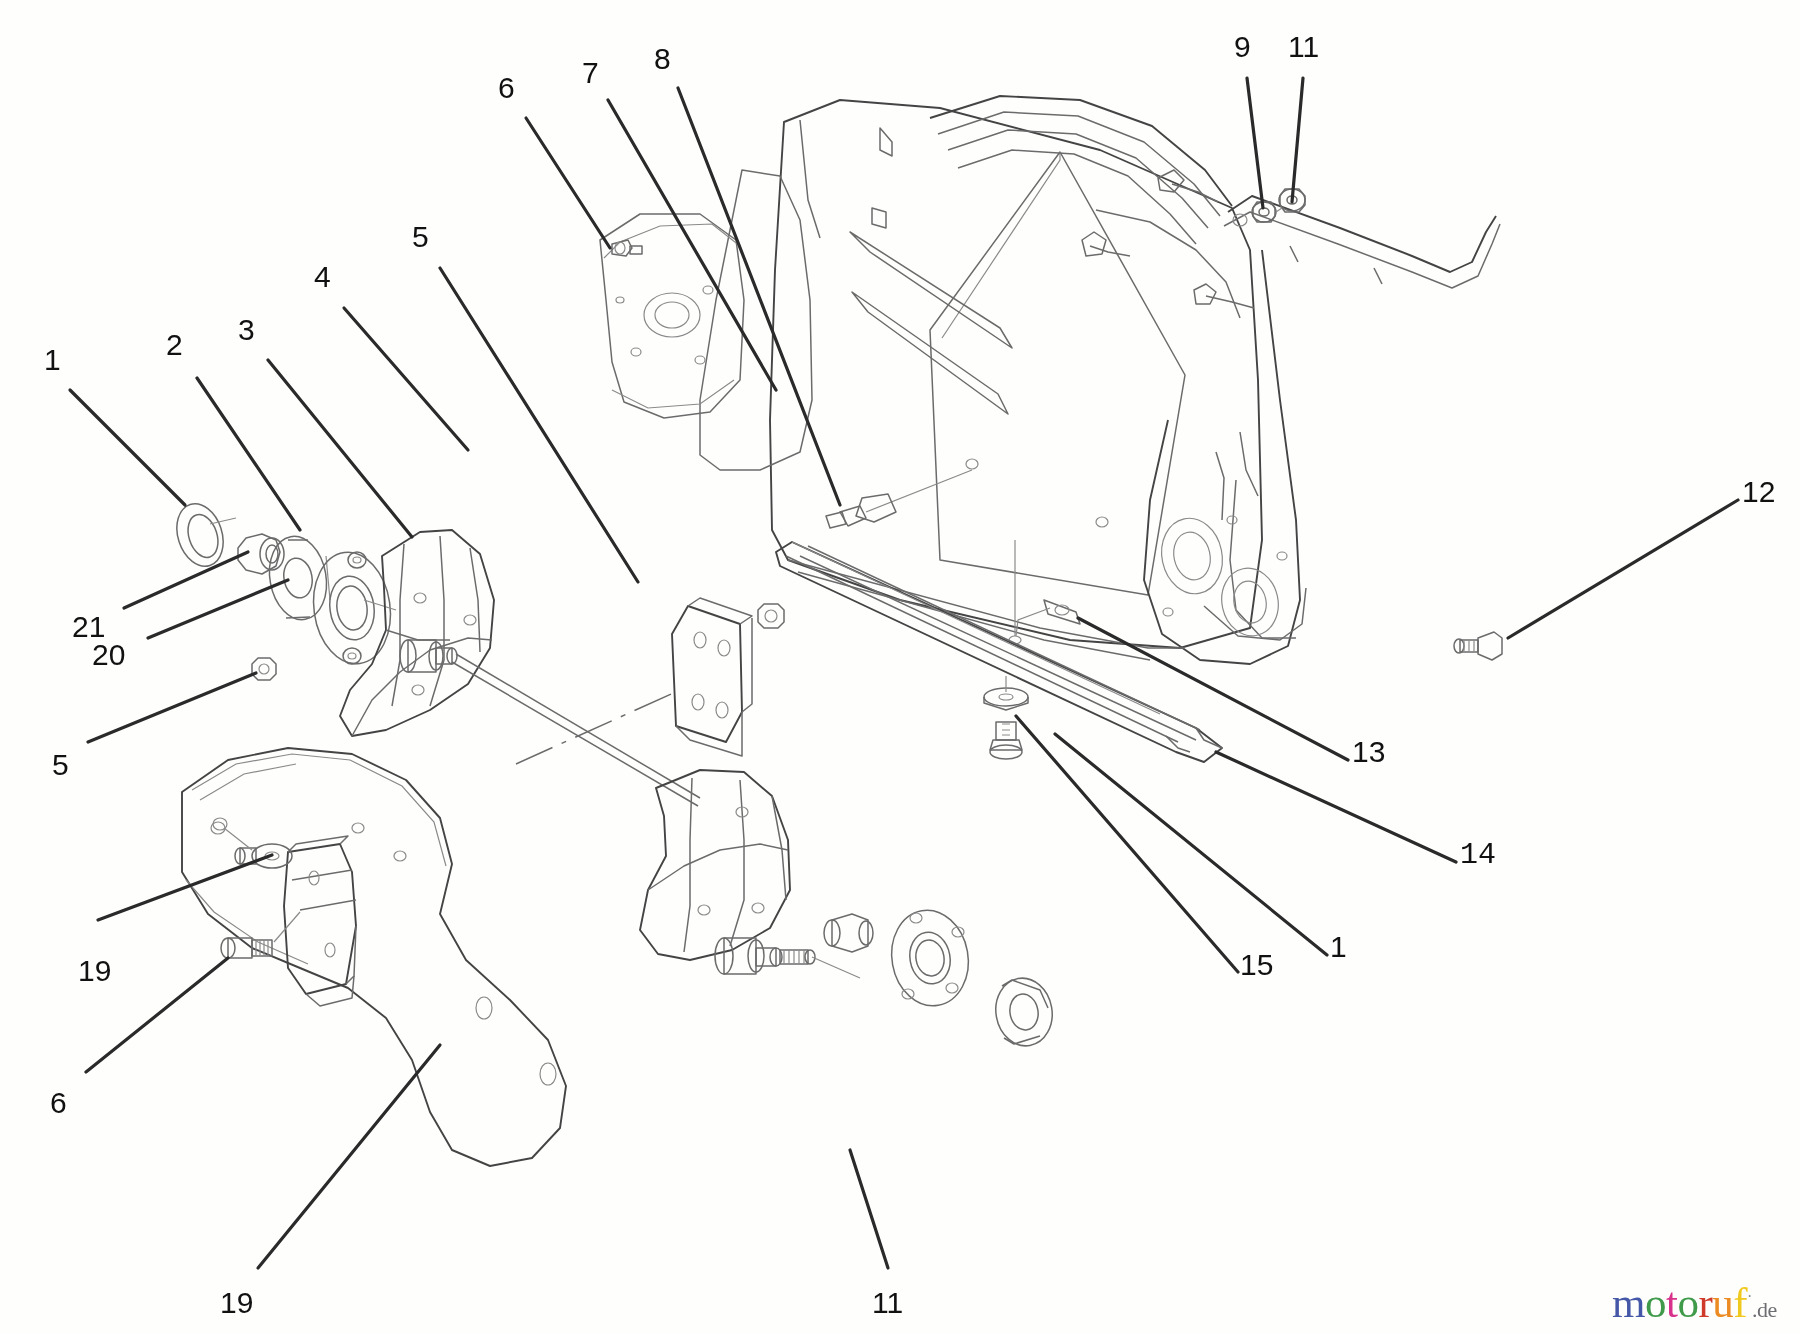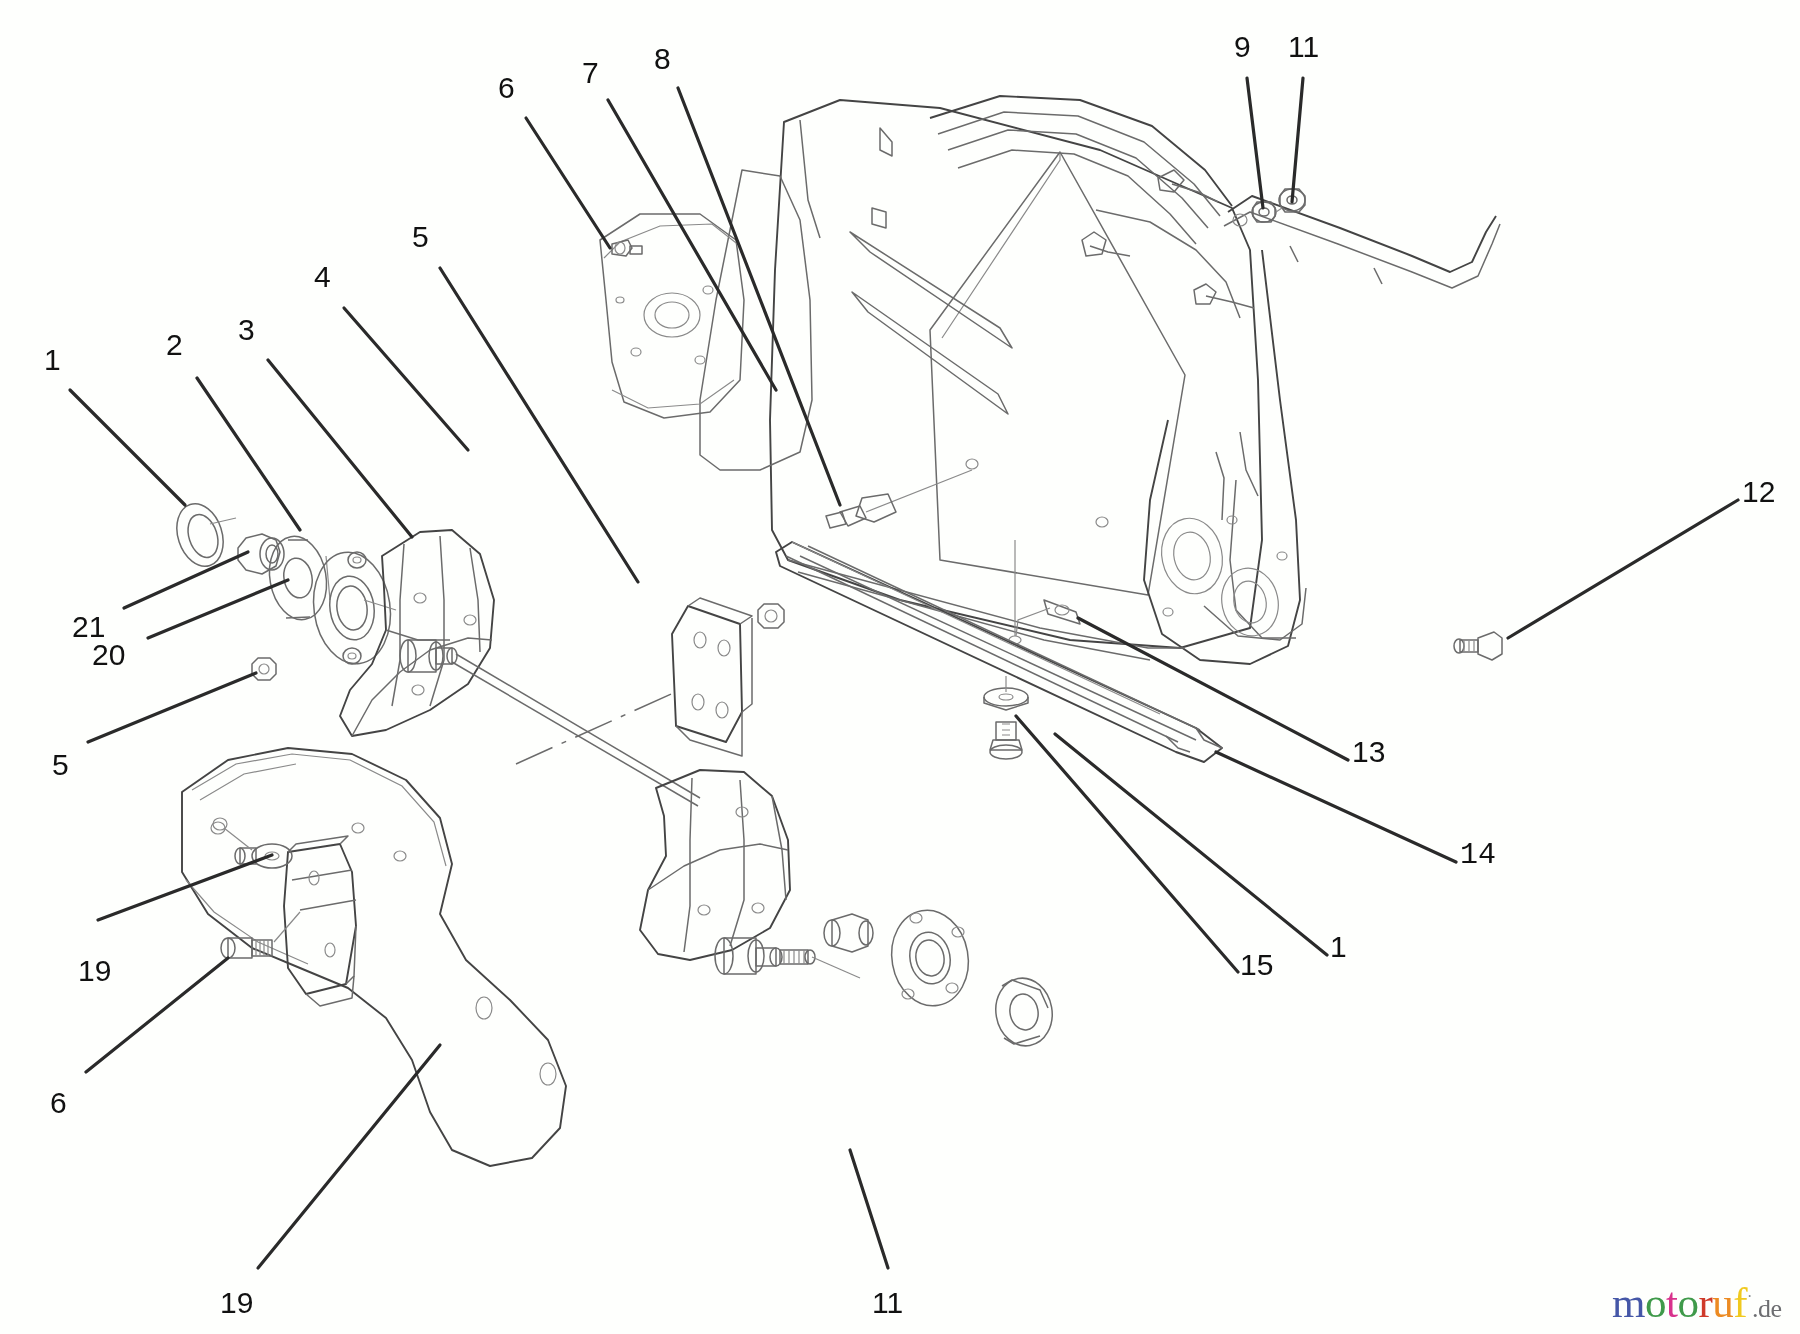--- a/index.html
+++ b/index.html
@@ -36,21 +36,21 @@
     left: 1612px;
     top: 1278px;
     font-family: "Liberation Serif", serif;
     font-size: 43px;
     letter-spacing: -0.5px;
     white-space: nowrap;
     user-select: none;
   }
   #watermark .wm-suffix {
     font-family: "Liberation Serif", serif;
-    font-size: 26px;
+    font-size: 22px;
     color: #6d6e71;
   }
   #watermark .wm-dot {
     font-size: 16px;
     vertical-align: super;
     color: #8a8d8f;
   }
 </style>
 </head>
 <body>

